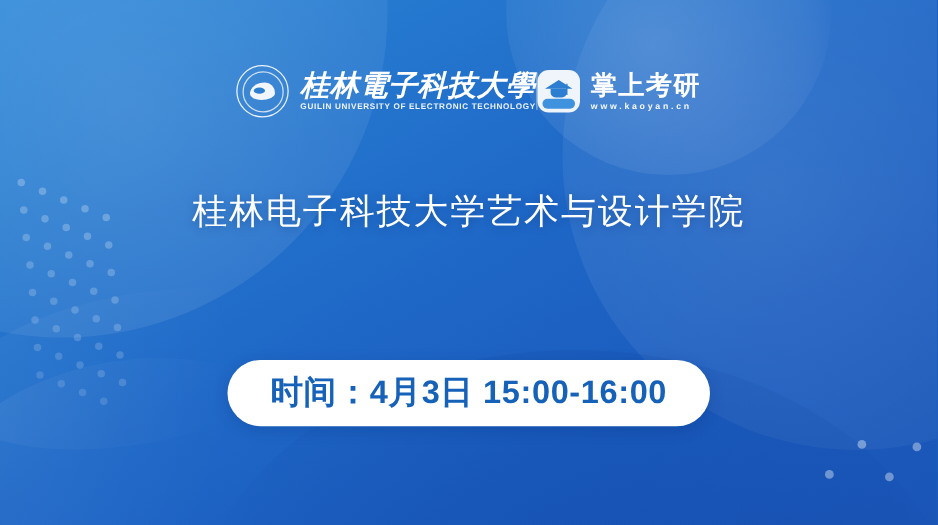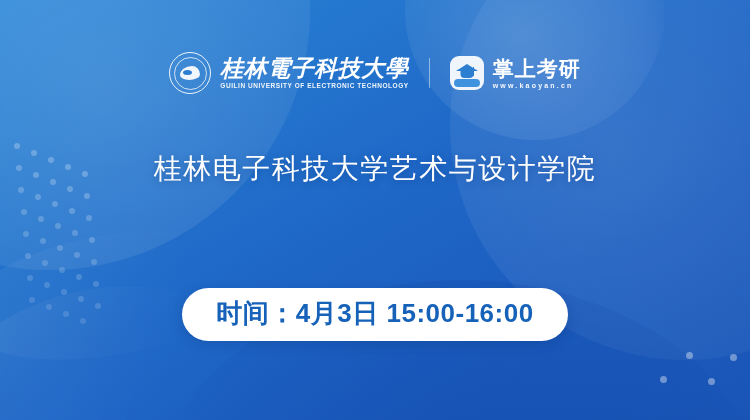--- a/index.html
+++ b/index.html
@@ -70,21 +70,20 @@
   }
   .dots-right .dot{ background:rgba(255,255,255,.38); width:7px; height:7px; }
 
   
   .logo-row{
     position:absolute;
     left:0; right:0; top:52px;
     display:flex;
     align-items:center;
     justify-content:center;
-    gap:20px;
     z-index:5;
   }
 
   .logo{ display:flex; align-items:center; gap:9px; }
 
   .seal{
     width:42px; height:42px;
     border-radius:50%;
     border:1.5px solid rgba(255,255,255,.9);
     position:relative;

